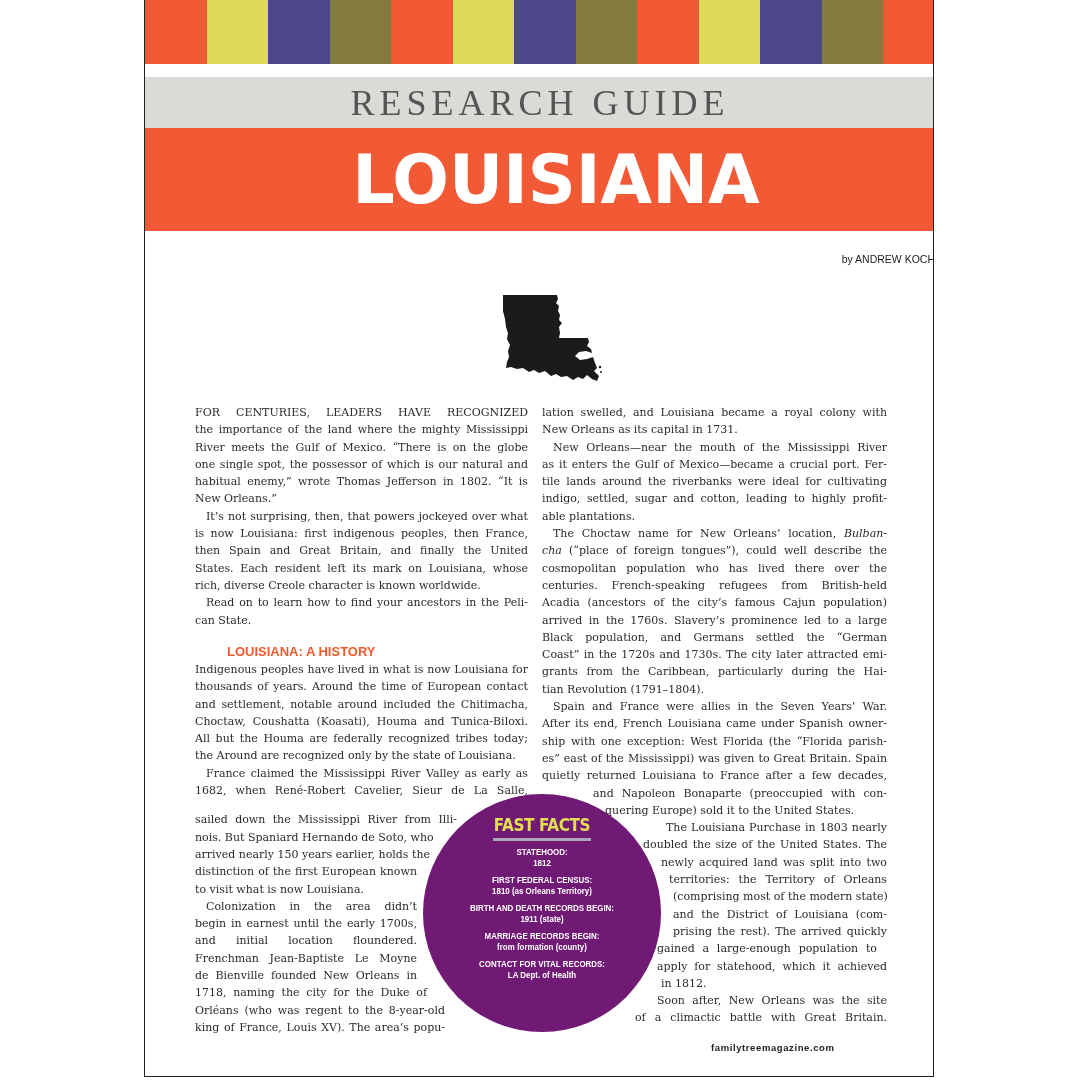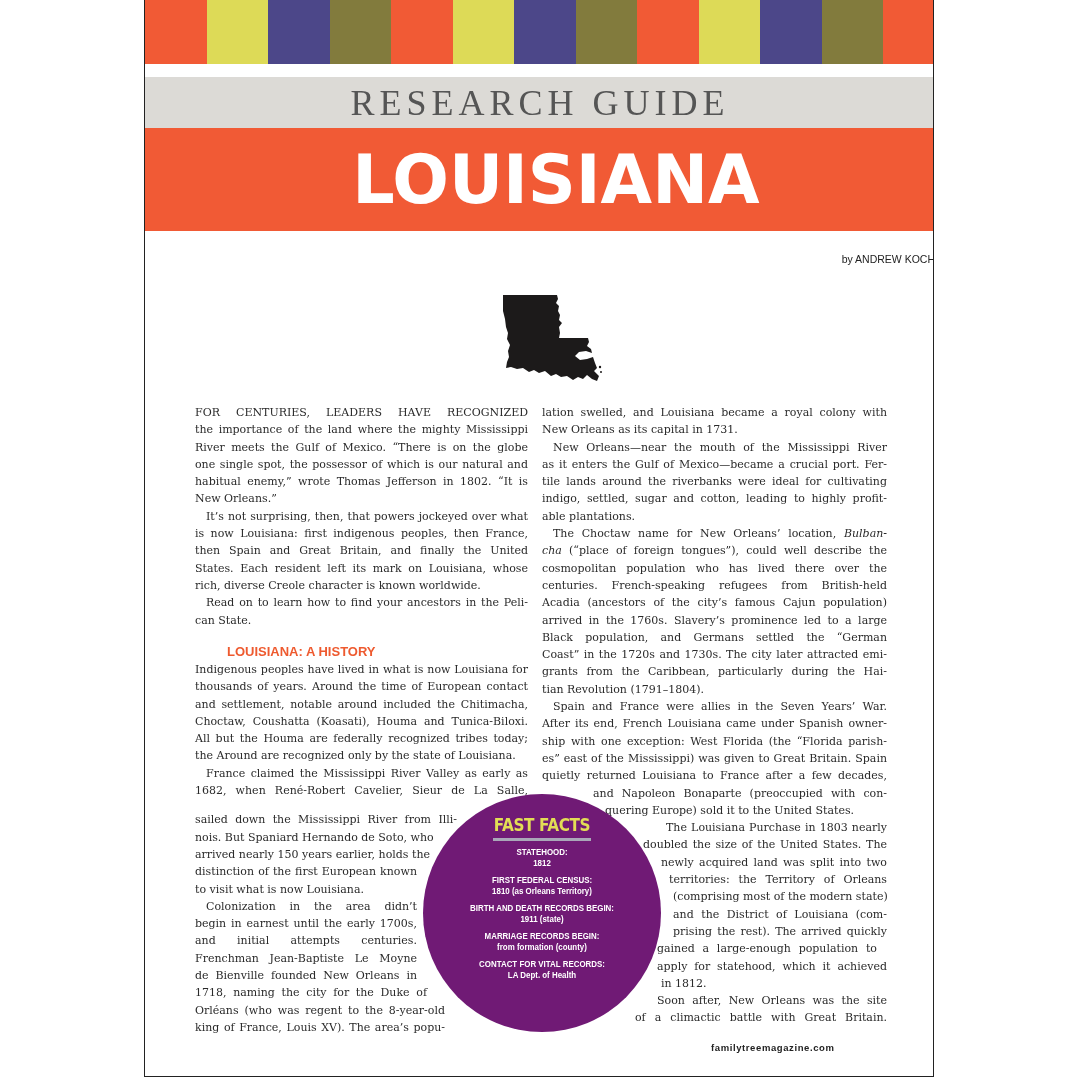--- a/index.html
+++ b/index.html
@@ -119,21 +119,21 @@
       <div class="line l">the Around are recognized only by the state of Louisiana.</div>
       <div class="line j"> France claimed the Mississippi River Valley as early as</div>
       <div class="line j">1682, when René-Robert Cavelier, Sieur de La Salle,</div>
       <div class="line j" style="margin-left: 0px; width: 262px; margin-top: 12px;">sailed down the Mississippi River from Illi-</div>
       <div class="line j" style="margin-left: 0px; width: 235px;">nois. But Spaniard Hernando de Soto, who</div>
       <div class="line j" style="margin-left: 0px; width: 235px;">arrived nearly 150 years earlier, holds the</div>
       <div class="line j" style="margin-left: 0px; width: 222px;">distinction of the first European known</div>
       <div class="line l" style="margin-left: 0px; width: 222px;">to visit what is now Louisiana.</div>
       <div class="line j" style="margin-left: 0px; width: 222px;"> Colonization in the area didn’t</div>
       <div class="line j" style="margin-left: 0px; width: 222px;">begin in earnest until the early 1700s,</div>
-      <div class="line j" style="margin-left: 0px; width: 222px;">and initial attempts centuries.</div>
+      <div class="line j" style="margin-left: 0px; width: 222px;">and initial location floundered.</div>
       <div class="line j" style="margin-left: 0px; width: 222px;">Frenchman Jean-Baptiste Le Moyne</div>
       <div class="line j" style="margin-left: 0px; width: 222px;">de Bienville founded New Orleans in</div>
       <div class="line j" style="margin-left: 0px; width: 232px;">1718, naming the city for the Duke of</div>
       <div class="line j" style="margin-left: 0px; width: 250px;">Orléans (who was regent to the 8-year-old</div>
       <div class="line j" style="margin-left: 0px; width: 250px;">king of France, Louis XV). The area’s popu-</div>
     </div>
 
   <div class="col" style="left:397px; top:405px; width:345px;" id="right-col">
       <div class="line j">lation swelled, and Louisiana became a royal colony with</div>
       <div class="line l">New Orleans as its capital in 1731.</div>

